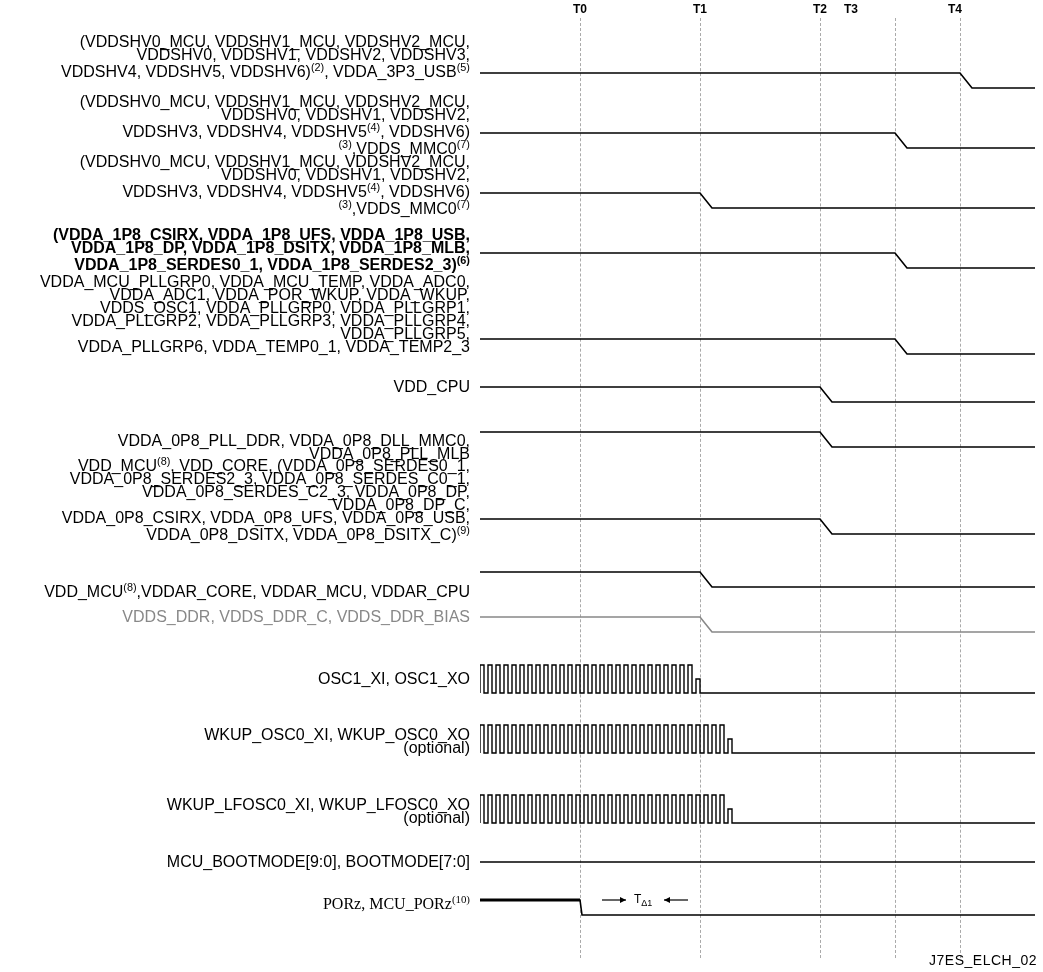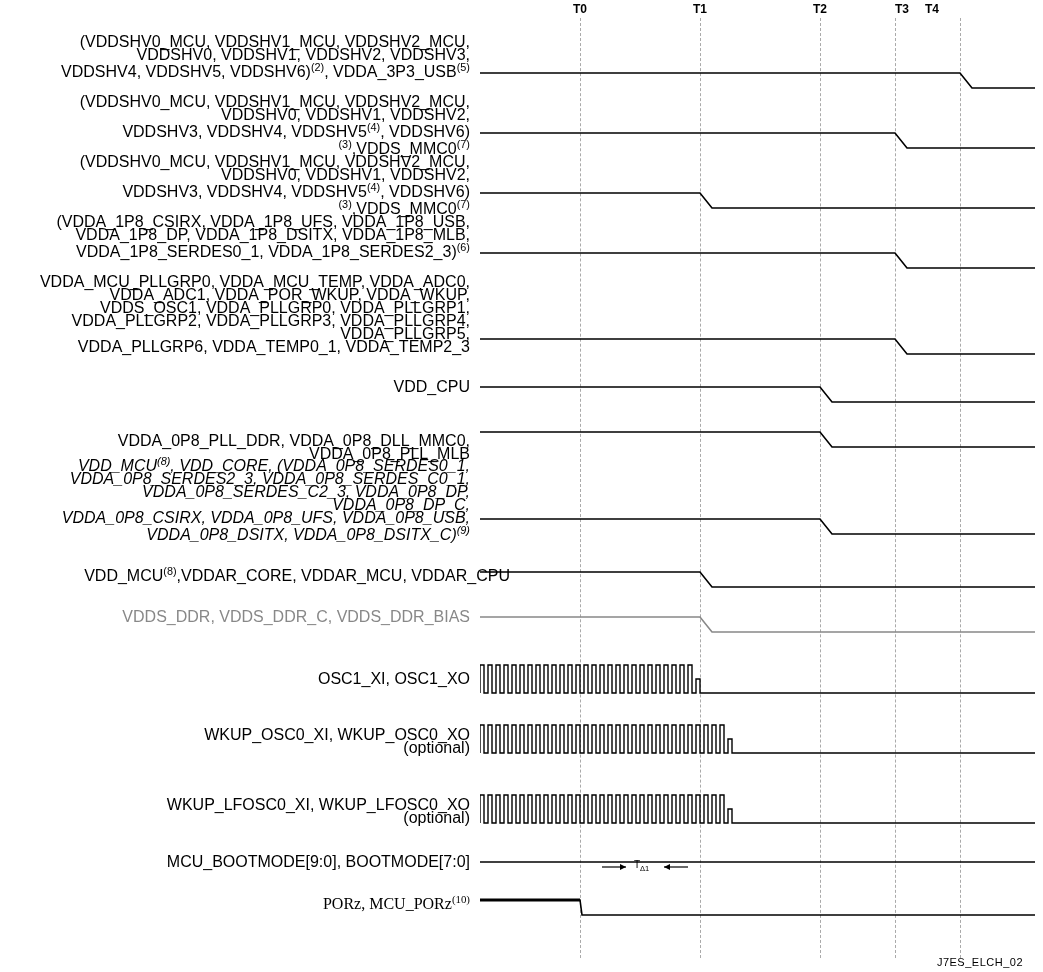--- a/index.html
+++ b/index.html
@@ -2,34 +2,34 @@
 <html><head>
 <meta charset="utf-8">
 <style>
   html,body{margin:0;padding:0;background:#fff;font-family:Arial,Helvetica,sans-serif;color:#000}
   .page{position:relative;width:1043px;height:972px}
   .tlabel{position:absolute;top:2px;font-size:12px;font-weight:bold;text-align:center;width:30px;margin-left:-15px}
   .vline{position:absolute;top:18px;width:0;height:940px;border-left:1px dashed #aaa}
   .row{position:absolute;left:0;width:1043px}
   .lbl{position:absolute;left:0;width:470px;text-align:right;font-size:16px;line-height:13px}
   .grey{color:#888}
-  .footer{position:absolute;right:20px;bottom:4px;font-size:11px;letter-spacing:0.5px}
+  .footer{position:absolute;right:6px;bottom:4px;font-size:14px;letter-spacing:0.5px}
   sub{font-size:0.75em}
   sup{font-size:0.68em}
 </style>
 </head>
 <body>
 <div class="page">
 
 <div>
   <div class="tlabel" style="left:580px">T0</div>
   <div class="tlabel" style="left:700px">T1</div>
   <div class="tlabel" style="left:820px">T2</div>
-  <div class="tlabel" style="left:902px">T3</div>
-  <div class="tlabel" style="left:932px">T4</div>
+  <div class="tlabel" style="left:851px">T3</div>
+  <div class="tlabel" style="left:955px">T4</div>
   <div class="vline" style="left:580px"></div>
   <div class="vline" style="left:700px"></div>
   <div class="vline" style="left:820px"></div>
   <div class="vline" style="left:895px"></div>
   <div class="vline" style="left:960px"></div>
 </div>
 
 <div id="rows">
       <div class="row" style="top: 35px;">
         <div class="lbl" style="top: 0px;">(VDDSHV0_MCU, VDDSHV1_MCU, VDDSHV2_MCU,<br>VDDSHV0, VDDSHV1, VDDSHV2, VDDSHV3,<br>VDDSHV4, VDDSHV5, VDDSHV6)<sup>(2)</sup>, VDDA_3P3_USB<sup>(5)</sup></div>
@@ -43,21 +43,21 @@
           <path d="M 0 38 H 415 L 427 53 H 555" stroke="#000" stroke-width="1.6" fill="none"></path>
         </svg>
       </div>
       <div class="row" style="top: 155px;">
         <div class="lbl" style="top: 0px;">(VDDSHV0_MCU, VDDSHV1_MCU, VDDSHV2_MCU,<br>VDDSHV0, VDDSHV1, VDDSHV2,<br>VDDSHV3, VDDSHV4, VDDSHV5<sup>(4)</sup>, VDDSHV6)<sup>(3)</sup>,VDDS_MMC0<sup>(7)</sup></div>
         <svg width="555" height="59" style="position: absolute; left: 480px; top: 0px;">
           <path d="M 0 38 H 220 L 232 53 H 555" stroke="#000" stroke-width="1.6" fill="none"></path>
         </svg>
       </div>
       <div class="row" style="top: 215px;">
-        <div class="lbl" style="top: 0px;">(VDDA_1P8_CSIRX, VDDA_1P8_UFS, VDDA_1P8_USB,<br>VDDA_1P8_DP, VDDA_1P8_DSITX, VDDA_1P8_MLB,<br>VDDA_1P8_SERDES0_1, VDDA_1P8_SERDES2_3)<sup>(6)</sup></div>
+        <div class="lbl" style="top: 13px; font-weight: bold;">(VDDA_1P8_CSIRX, VDDA_1P8_UFS, VDDA_1P8_USB,<br>VDDA_1P8_DP, VDDA_1P8_DSITX, VDDA_1P8_MLB,<br>VDDA_1P8_SERDES0_1, VDDA_1P8_SERDES2_3)<sup>(6)</sup></div>
         <svg width="555" height="59" style="position: absolute; left: 480px; top: 0px;">
           <path d="M 0 38 H 415 L 427 53 H 555" stroke="#000" stroke-width="1.6" fill="none"></path>
         </svg>
       </div>
       <div class="row" style="top: 275px;">
         <div class="lbl" style="top: 0px;">VDDA_MCU_PLLGRP0, VDDA_MCU_TEMP, VDDA_ADC0,<br>VDDA_ADC1, VDDA_POR_WKUP, VDDA_WKUP,<br>VDDS_OSC1, VDDA_PLLGRP0, VDDA_PLLGRP1,<br>VDDA_PLLGRP2, VDDA_PLLGRP3, VDDA_PLLGRP4, VDDA_PLLGRP5,<br>VDDA_PLLGRP6, VDDA_TEMP0_1, VDDA_TEMP2_3</div>
         <svg width="555" height="85" style="position: absolute; left: 480px; top: 0px;">
           <path d="M 0 64 H 415 L 427 79 H 555" stroke="#000" stroke-width="1.6" fill="none"></path>
         </svg>
       </div>
@@ -67,27 +67,27 @@
           <path d="M 0 12 H 340 L 352 27 H 555" stroke="#000" stroke-width="1.6" fill="none"></path>
         </svg>
       </div>
       <div class="row" style="top: 420px;">
         <div class="lbl" style="top: 14px;">VDDA_0P8_PLL_DDR, VDDA_0P8_DLL_MMC0, VDDA_0P8_PLL_MLB</div>
         <svg width="555" height="40" style="position: absolute; left: 480px; top: 0px;">
           <path d="M 0 12 H 340 L 352 27 H 555" stroke="#000" stroke-width="1.6" fill="none"></path>
         </svg>
       </div>
       <div class="row" style="top: 455px;">
-        <div class="lbl" style="top: 0px; font-style: italic;">VDD_MCU<sup>(8)</sup>, VDD_CORE, (VDDA_0P8_SERDES0_1,<br>VDDA_0P8_SERDES2_3, VDDA_0P8_SERDES_C0_1,<br>VDDA_0P8_SERDES_C2_3, VDDA_0P8_DP, VDDA_0P8_DP_C,<br>VDDA_0P8_CSIRX, VDDA_0P8_UFS, VDDA_0P8_USB,<br>VDDA_0P8_DSITX, VDDA_0P8_DSITX_C)<sup>(9)</sup></div>
+        <div class="lbl" style="top: 0px;">VDD_MCU<sup>(8)</sup>, VDD_CORE, (VDDA_0P8_SERDES0_1,<br>VDDA_0P8_SERDES2_3, VDDA_0P8_SERDES_C0_1,<br>VDDA_0P8_SERDES_C2_3, VDDA_0P8_DP, VDDA_0P8_DP_C,<br>VDDA_0P8_CSIRX, VDDA_0P8_UFS, VDDA_0P8_USB,<br>VDDA_0P8_DSITX, VDDA_0P8_DSITX_C)<sup>(9)</sup></div>
         <svg width="555" height="85" style="position: absolute; left: 480px; top: 0px;">
           <path d="M 0 64 H 340 L 352 79 H 555" stroke="#000" stroke-width="1.6" fill="none"></path>
         </svg>
       </div>
       <div class="row" style="top: 560px;">
-        <div class="lbl" style="top: 5px; padding-left: 40px;">VDD_MCU<sup>(8)</sup>,VDDAR_CORE, VDDAR_MCU, VDDAR_CPU</div>
+        <div class="lbl" style="top: 21px;">VDD_MCU<sup>(8)</sup>,VDDAR_CORE, VDDAR_MCU, VDDAR_CPU</div>
         <svg width="555" height="40" style="position: absolute; left: 480px; top: 0px;">
           <path d="M 0 12 H 220 L 232 27 H 555" stroke="#000" stroke-width="1.6" fill="none"></path>
         </svg>
       </div>
       <div class="row" style="top: 605px;">
         <div class="lbl grey" style="top: 5px;">VDDS_DDR, VDDS_DDR_C, VDDS_DDR_BIAS</div>
         <svg width="555" height="40" style="position: absolute; left: 480px; top: 0px;">
           <path d="M 0 12 H 220 L 232 27 H 555" stroke="#888" stroke-width="1.6" fill="none"></path>
         </svg>
       </div>
@@ -117,21 +117,21 @@
       </div>
       <div class="row" style="top: 890px;">
         <div class="lbl" style="top: 3px; font-family: Liberation Serif, serif;">PORz, MCU_PORz<sup>(10)</sup></div>
         <svg width="555" height="40" style="position: absolute; left: 480px; top: 0px;">
           <path d="M 0 10 H 100" stroke="#000" stroke-width="3" fill="none"></path>
           <path d="M 0 10 H 100 L 102 25 H 555" stroke="#000" stroke-width="1.6" fill="none"></path>
         </svg>
       </div>
     </div>
 
-<div style="position:absolute;left:600px;top:858px;font-size:10px">
+<div style="position:absolute;left:600px;top:891px;font-size:12px">
   <svg width="90" height="18">
     <line x1="2" y1="9" x2="26" y2="9" stroke="#000" stroke-width="1.2"></line>
     <polygon points="26,9 20,6 20,12" fill="#000"></polygon>
     <line x1="88" y1="9" x2="64" y2="9" stroke="#000" stroke-width="1.2"></line>
     <polygon points="64,9 70,6 70,12" fill="#000"></polygon>
   </svg>
   <span style="position:absolute;left:34px;top:1px">T<sub>Δ1</sub></span>
 </div>
 
 <div class="footer">J7ES_ELCH_02</div>

